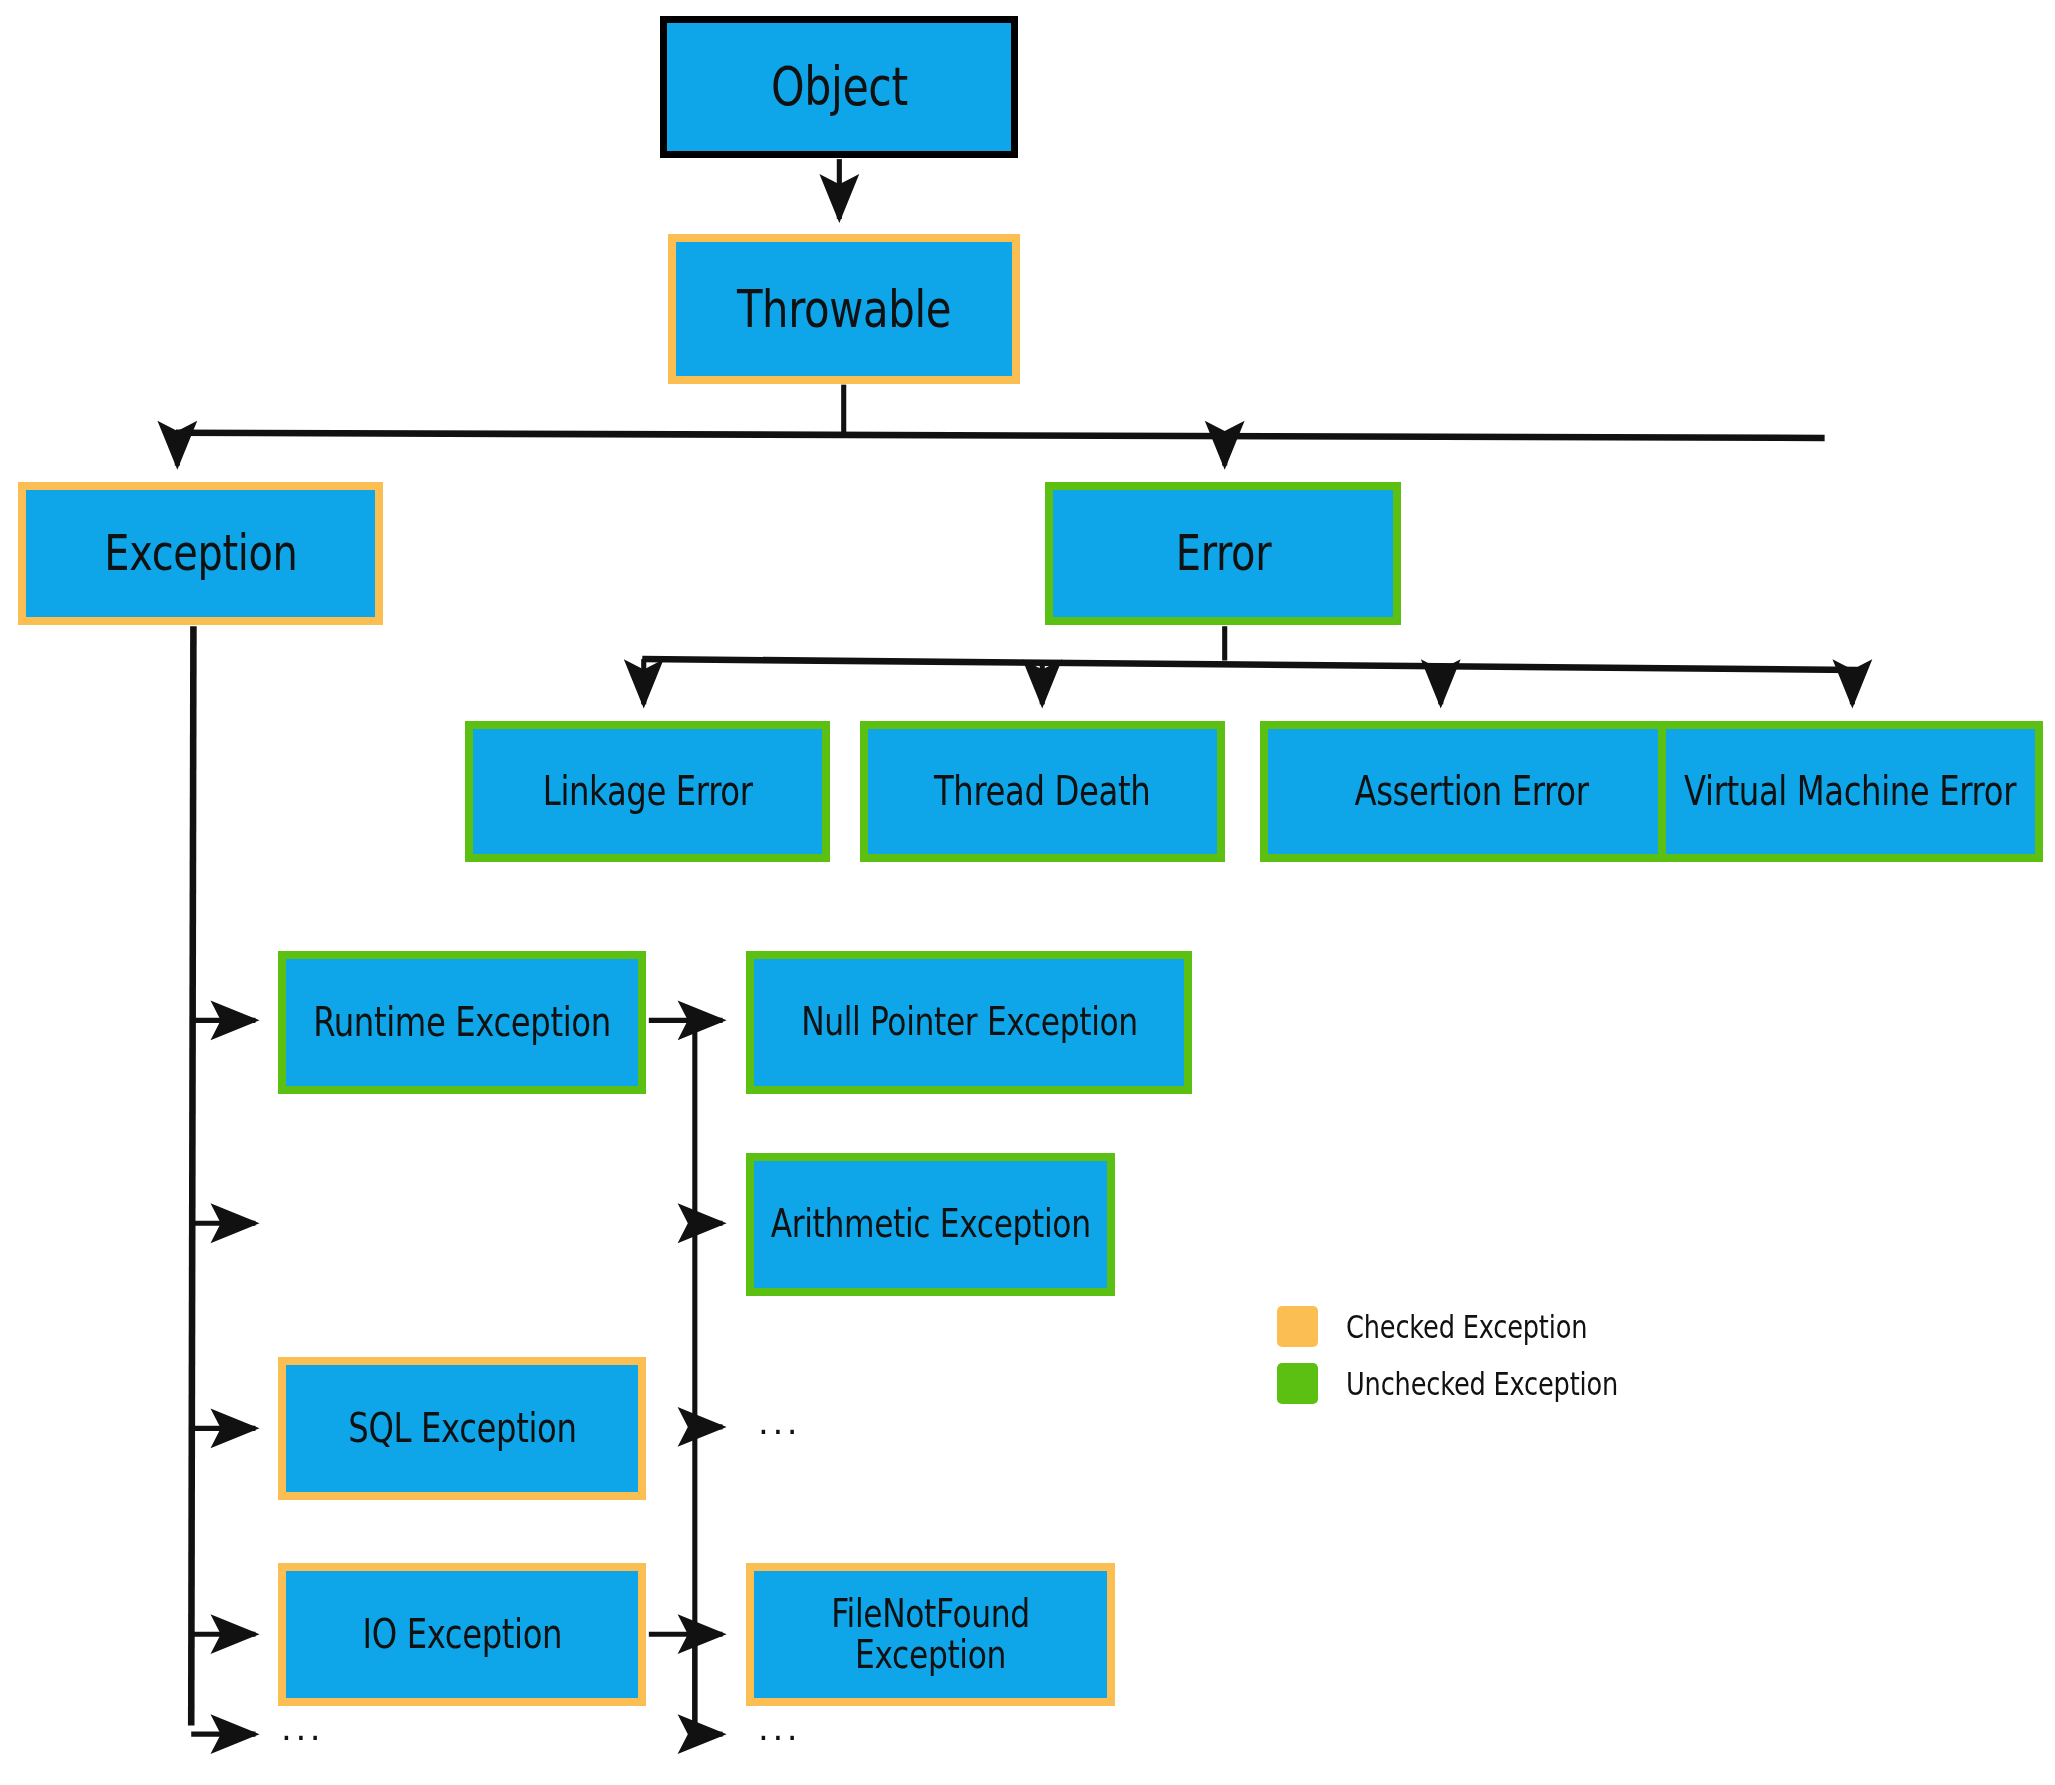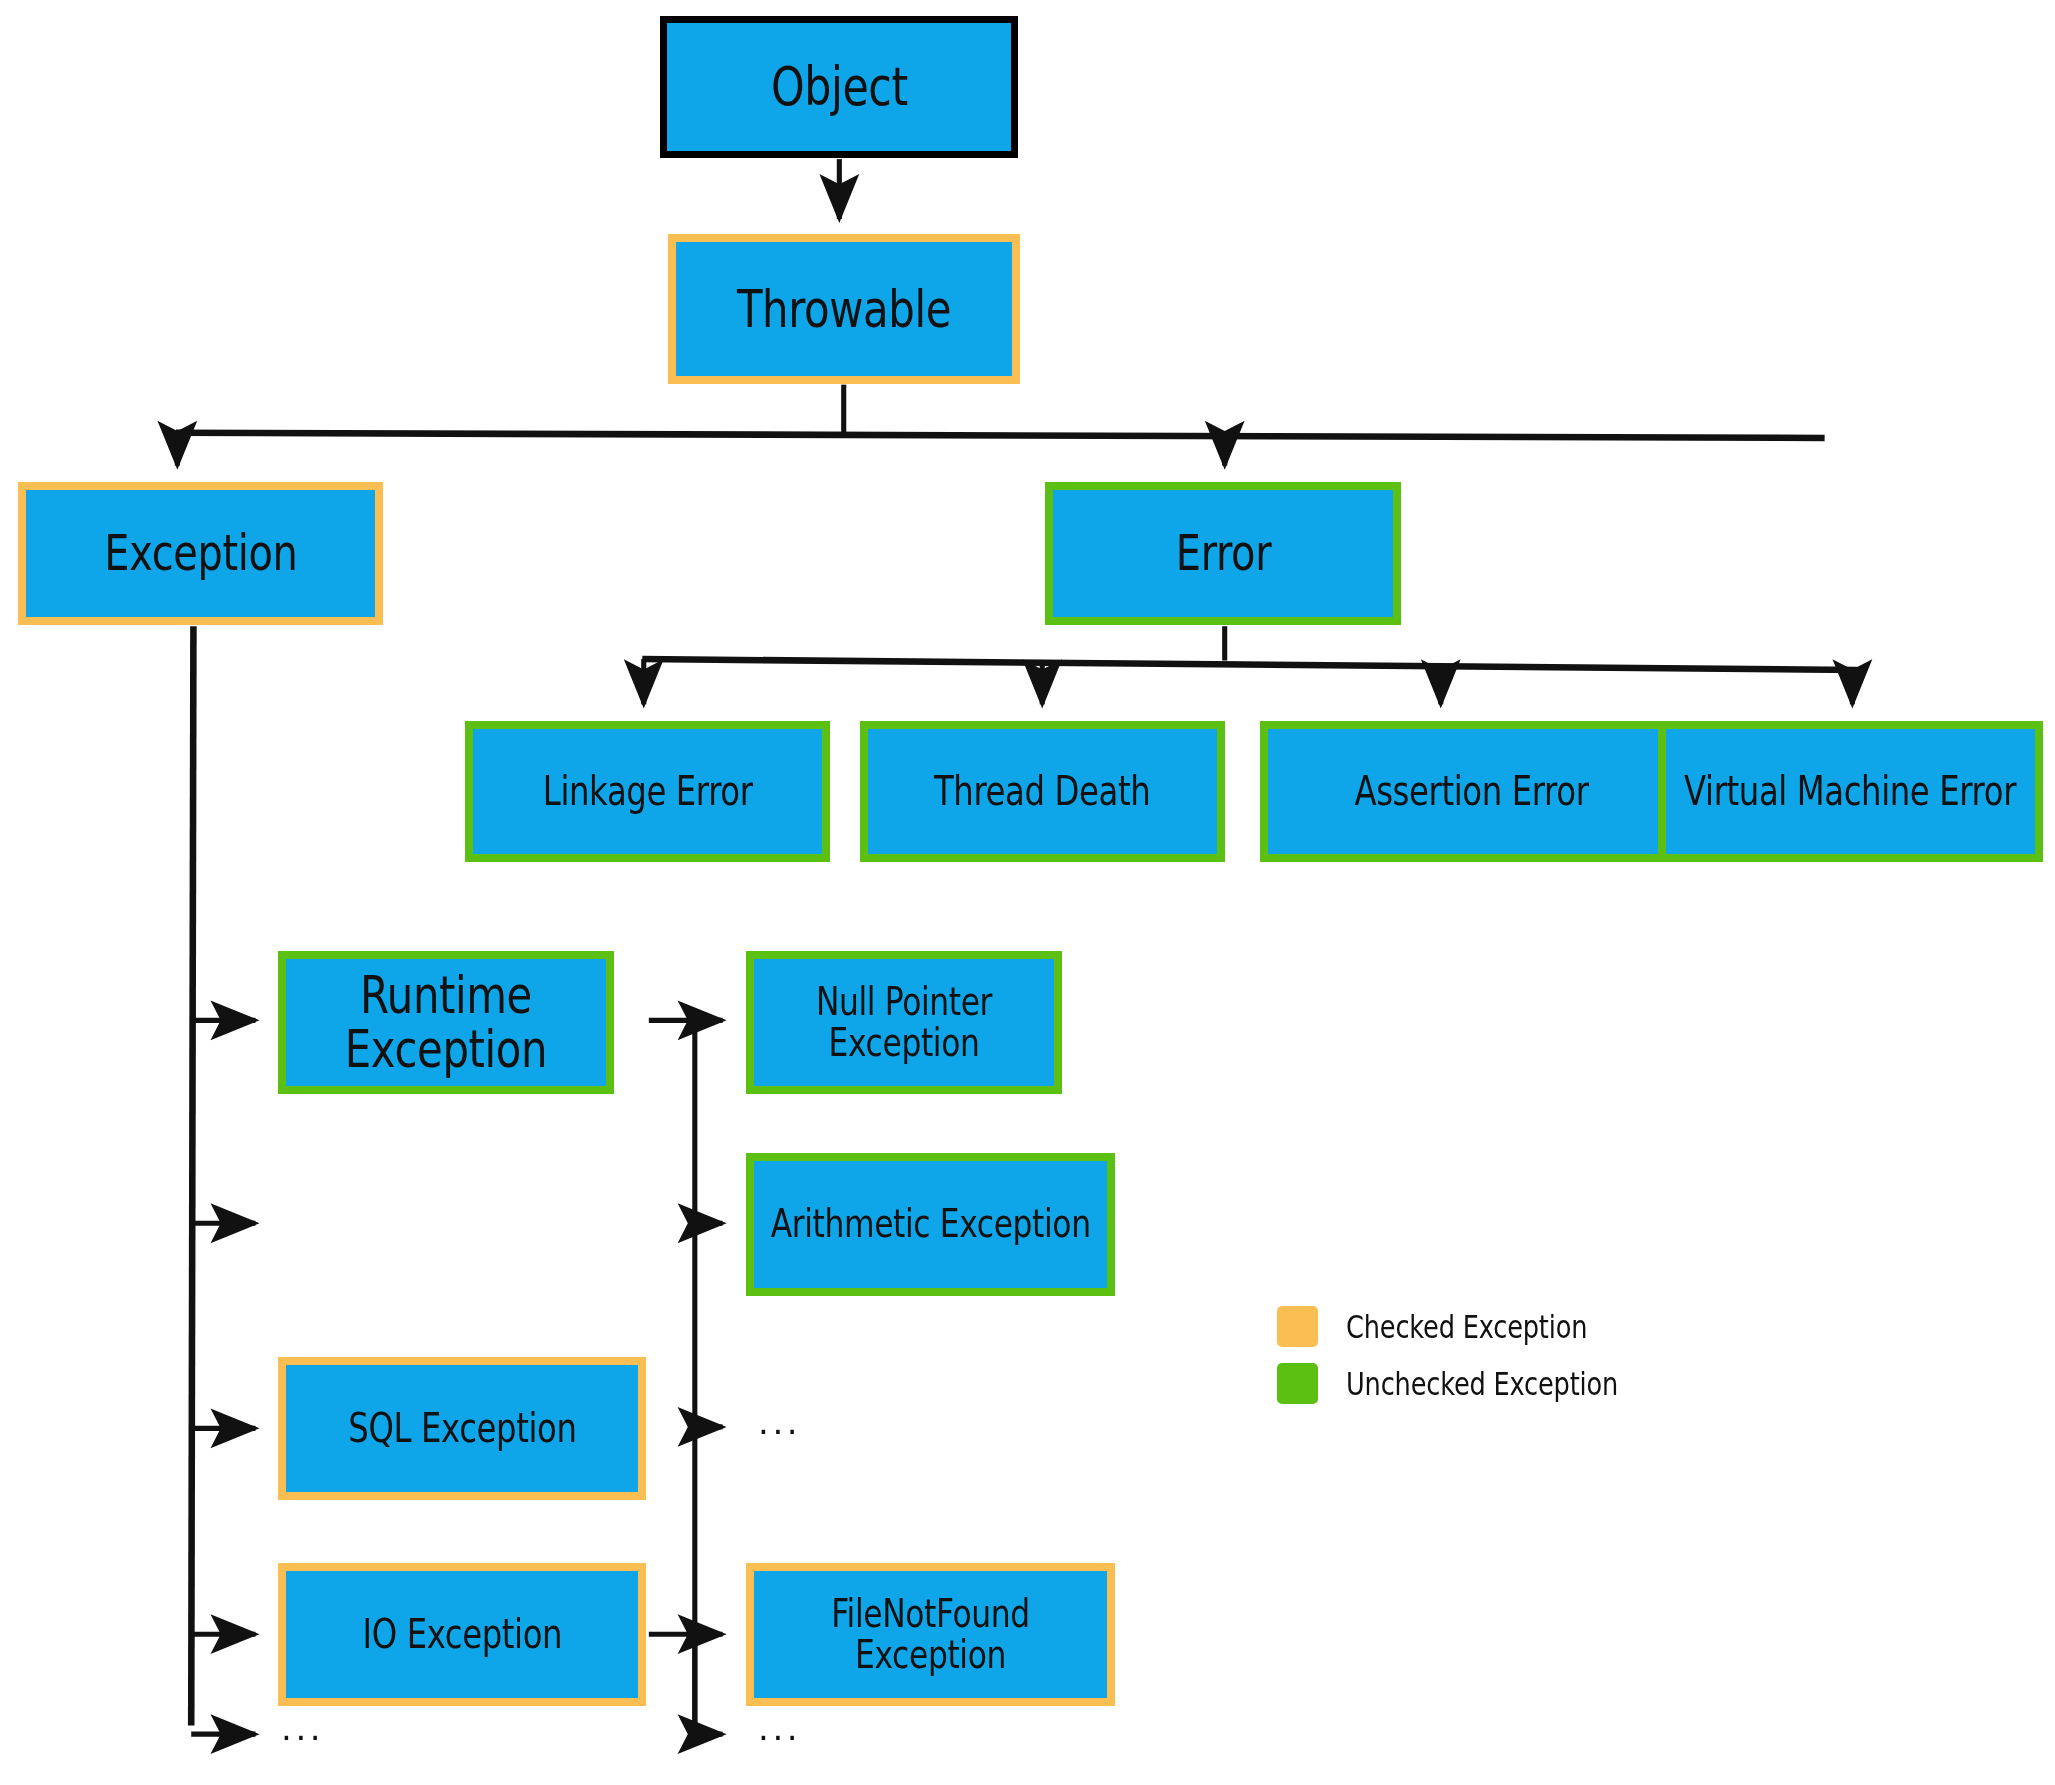--- a/index.html
+++ b/index.html
@@ -116,24 +116,24 @@
   <div class="node unchecked" style="left:860px;top:721px;width:365px;height:141px;font-size:34px;">
       <span>Thread Death</span>
     </div>
   <div class="node unchecked" style="left:1260px;top:721px;width:422px;height:141px;font-size:34px;">
       <span>Assertion Error</span>
     </div>
   <div class="node unchecked" style="left:1658px;top:721px;width:385px;height:141px;font-size:34px;">
       <span>Virtual Machine Error</span>
     </div>
 
-  <div class="node unchecked" style="left:278px;top:951px;width:336px;height:143px;font-size:44px;">
+  <div class="node unchecked" style="left:278px;top:951px;width:368px;height:143px;font-size:34px;">
       <span>Runtime Exception</span>
     </div>
-  <div class="node unchecked" style="left:746px;top:951px;width:316px;height:143px;font-size:33px;">
+  <div class="node unchecked" style="left:746px;top:951px;width:446px;height:143px;font-size:33px;">
       <span>Null Pointer Exception</span>
     </div>
 
   <div class="node unchecked" style="left:746px;top:1153px;width:369px;height:143px;font-size:33px;">
       <span>Arithmetic Exception</span>
     </div>
 
   <div class="node checked" style="left:278px;top:1357px;width:368px;height:143px;font-size:34px;">
       <span>SQL Exception</span>
     </div>

